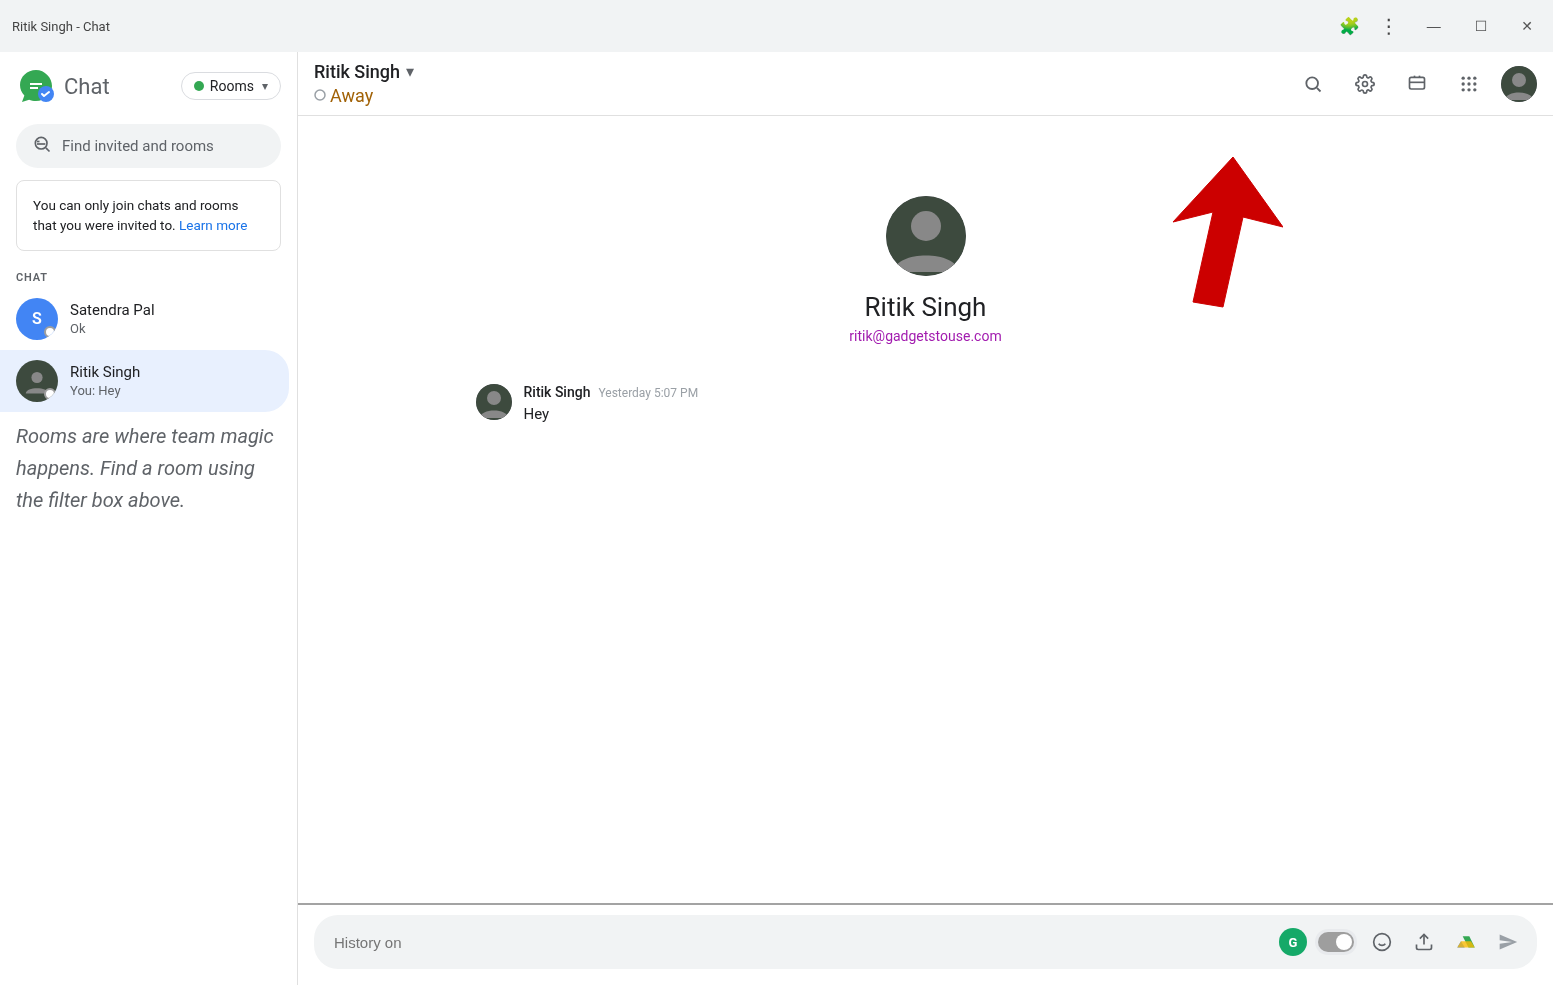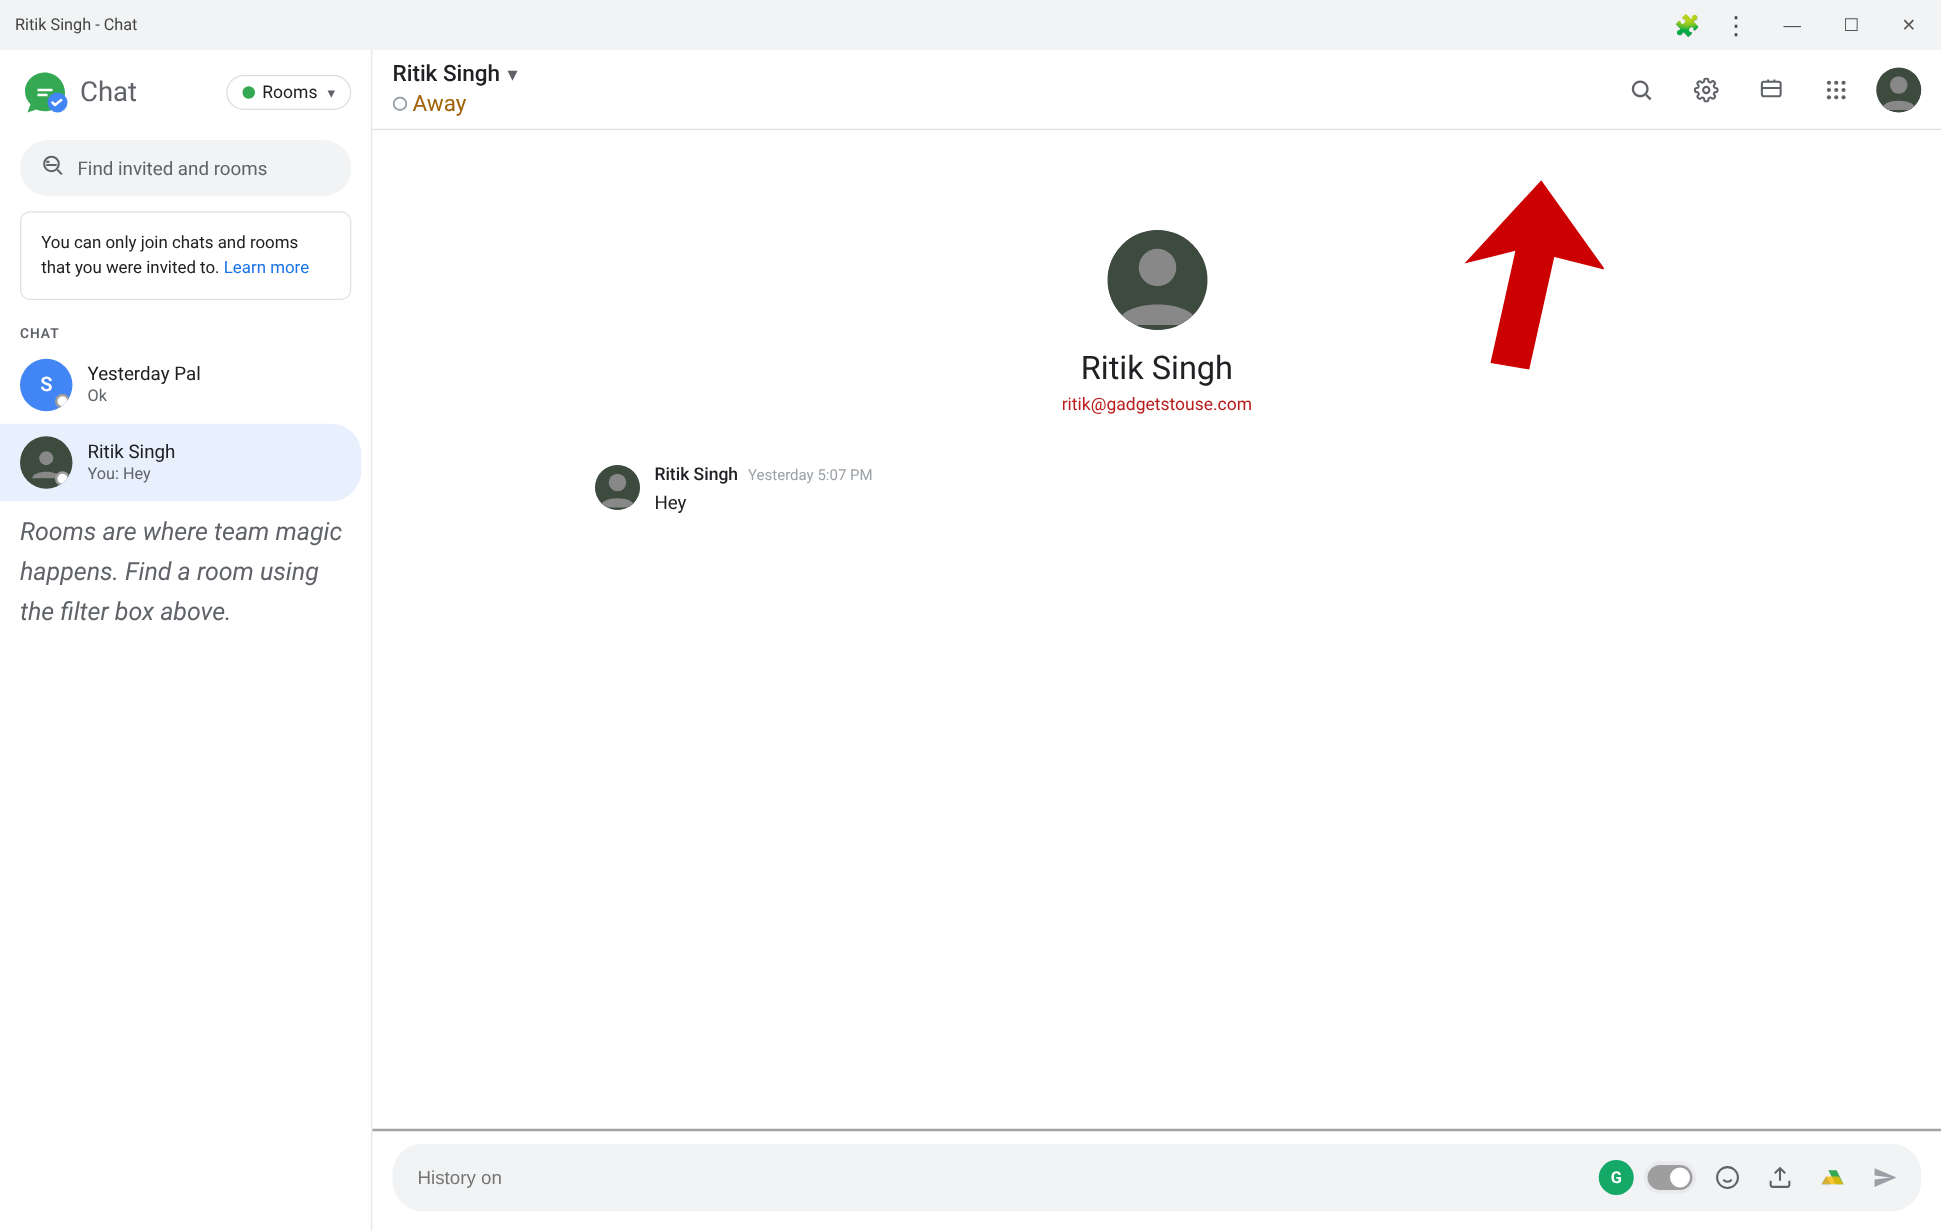--- a/index.html
+++ b/index.html
@@ -1,20 +1,20 @@
 <!DOCTYPE html>
 <html><head>
   <meta charset="utf-8">
   <style>
     * { box-sizing: border-box; margin: 0; padding: 0; }
     body { font-family: 'Google Sans', Roboto, Arial, sans-serif; background: #f1f3f4; width: 1553px; height: 985px; overflow: hidden; display: flex; flex-direction: column; }
 
     
     .titlebar {
-      height: 40px;
+      height: 52px;
       background: #f1f3f4;
       display: flex;
       align-items: center;
       justify-content: space-between;
       padding: 0 12px;
       flex-shrink: 0;
     }
     .titlebar-title { font-size: 13px; color: #444; }
     .titlebar-controls { display: flex; gap: 18px; align-items: center; }
     .titlebar-control { font-size: 14px; color: #555; cursor: pointer; background: none; border: none; padding: 4px 8px; }
@@ -253,21 +253,21 @@
       margin-bottom: 16px;
     }
 
     .profile-name {
       font-size: 26px;
       color: #202124;
       font-weight: 400;
       margin-bottom: 6px;
     }
 
-    .profile-email { font-size: 14px; color: #b91c1c; }
+    .profile-email { font-size: 14px; color: #a21caf; }
 
     
     .date-divider {
       width: 100%;
       display: flex;
       align-items: center;
       justify-content: center;
       margin: 20px 0;
     }
 
@@ -464,21 +464,21 @@
     </div>
 
     <div class="section-header">CHAT</div>
 
     <div class="chat-item">
       <div class="avatar" style="background:#4285f4;">
         <span class="avatar-initials">S</span>
         <div class="status-indicator away"></div>
       </div>
       <div class="chat-info">
-        <div class="chat-name">Yesterday Pal</div>
+        <div class="chat-name">Satendra Pal</div>
         <div class="chat-preview">Ok</div>
       </div>
     </div>
 
     <div class="chat-item active">
       <div class="avatar" style="background:#3d4a3e;">
 
         <svg width="28" height="28" viewBox="0 0 40 40" xmlns="http://www.w3.org/2000/svg">
           <circle cx="20" cy="15" r="8" fill="#888"></circle>
           <path d="M4 38 C4 28 36 28 36 38" fill="#888"></path>

